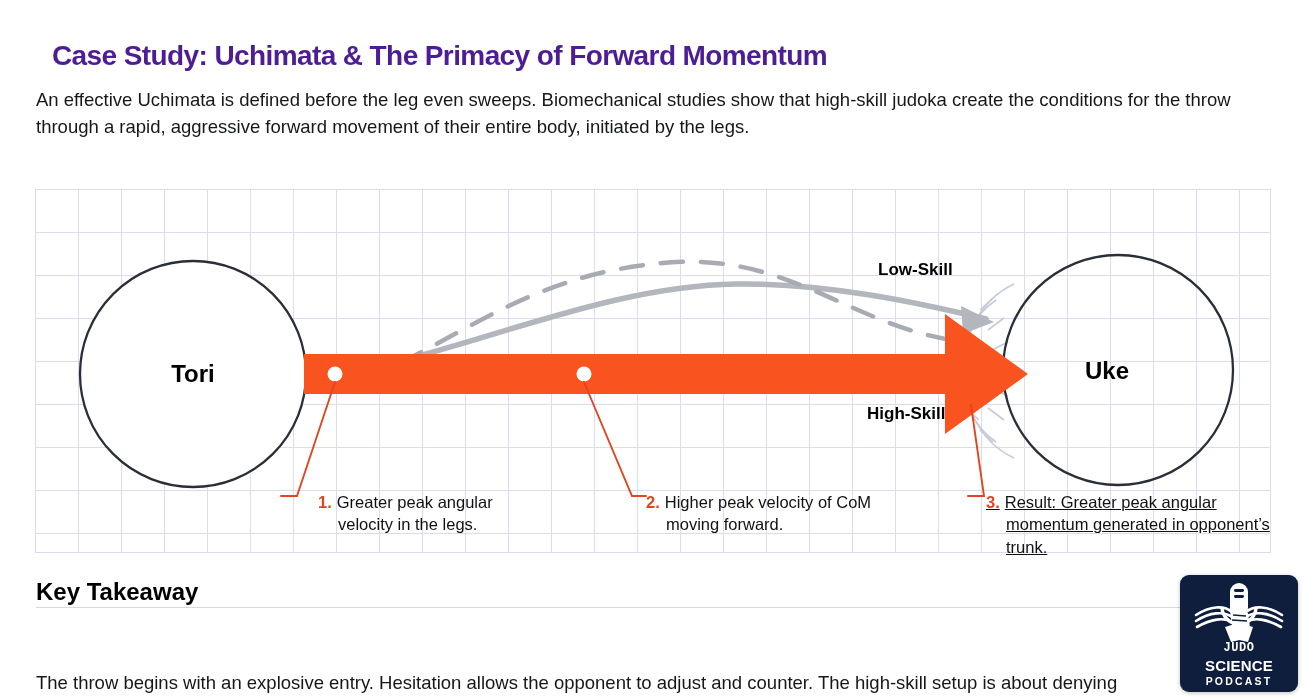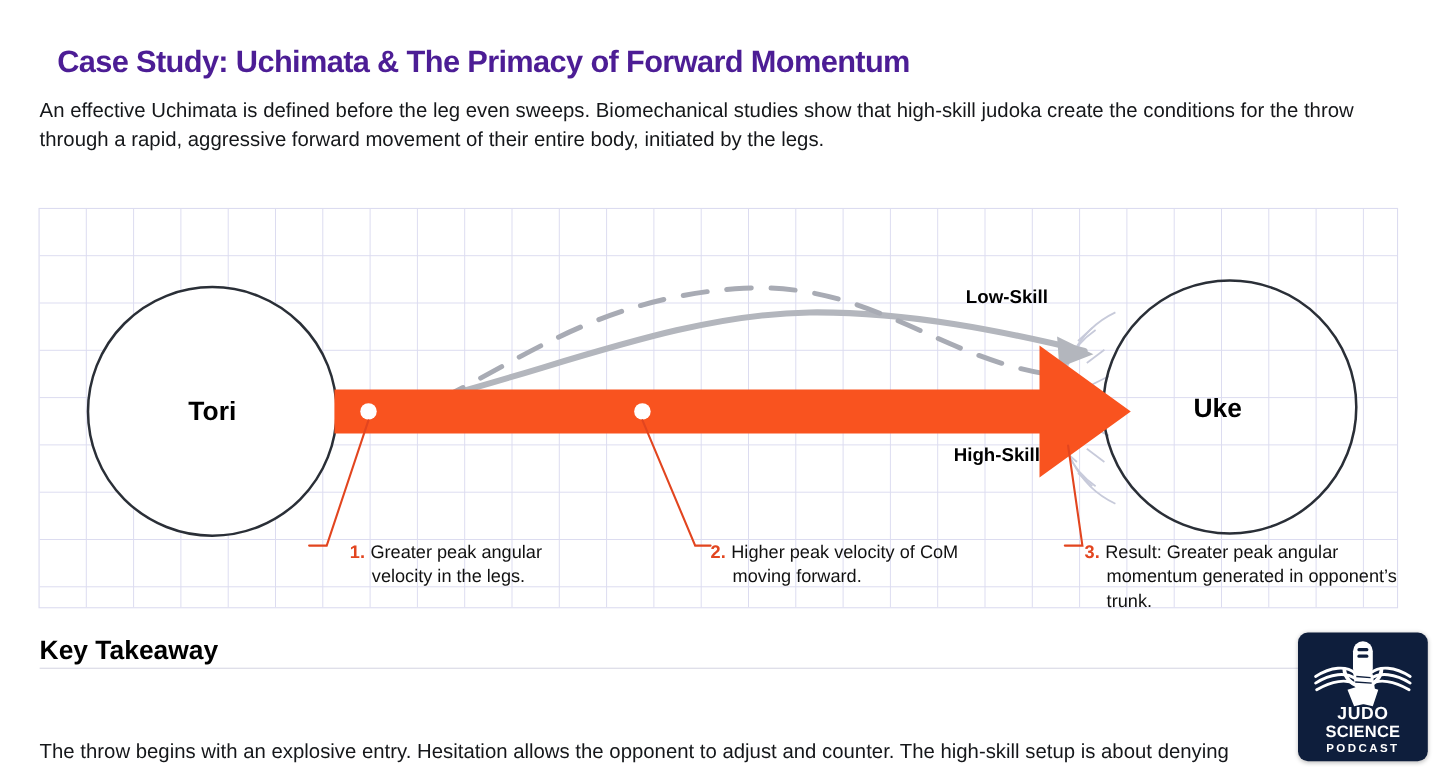--- a/index.html
+++ b/index.html
@@ -99,21 +99,21 @@
   .ann-text {
     text-indent: 0;
     padding-left: 20px;
   }
   .ann-text .num {
     margin-left: -20px;
     padding-right: 5px;
   }
   #annotation-1 { left: 302px; top: 491px; width: 230px; }
   #annotation-2 { left: 630px; top: 491px; width: 250px; }
-  #annotation-3 { left: 970px; top: 491px; width: 300px; }
+  #annotation-3 { left: 970px; top: 491px; width: 300px; text-decoration: underline; }
 
   
   #takeaway-heading {
     position: absolute;
     left: 36px;
     top: 578px;
     font-size: 24px;
     font-weight: bold;
     color: #000000;
   }
@@ -157,21 +157,21 @@
   }
   .logo-text {
     position: absolute;
     left: 0;
     width: 118px;
     text-align: center;
     color: #ffffff;
     font-weight: bold;
     font-family: "Liberation Sans", sans-serif;
   }
-  #logo-line-1 { top: 66px;  font-size: 16px; letter-spacing: 0.5px; }
+  #logo-line-1 { top: 66px;  font-size: 12px; letter-spacing: 0.5px; font-family: Liberation Mono, monospace; }
   #logo-line-2 { top: 82px;  font-size: 15px; letter-spacing: 0.2px; }
   #logo-line-3 { top: 100px; font-size: 10.5px; letter-spacing: 2.2px; }
 </style>
 </head>
 <body>
 
 <div id="header">
   <h1 id="title">Case Study: Uchimata &amp; The Primacy of Forward Momentum</h1>
   <p id="subtitle">An effective Uchimata is defined before the leg even sweeps. Biomechanical studies show that high-skill judoka create the conditions for the throw through a rapid, aggressive forward movement of their entire body, initiated by the legs.</p>
 </div>

